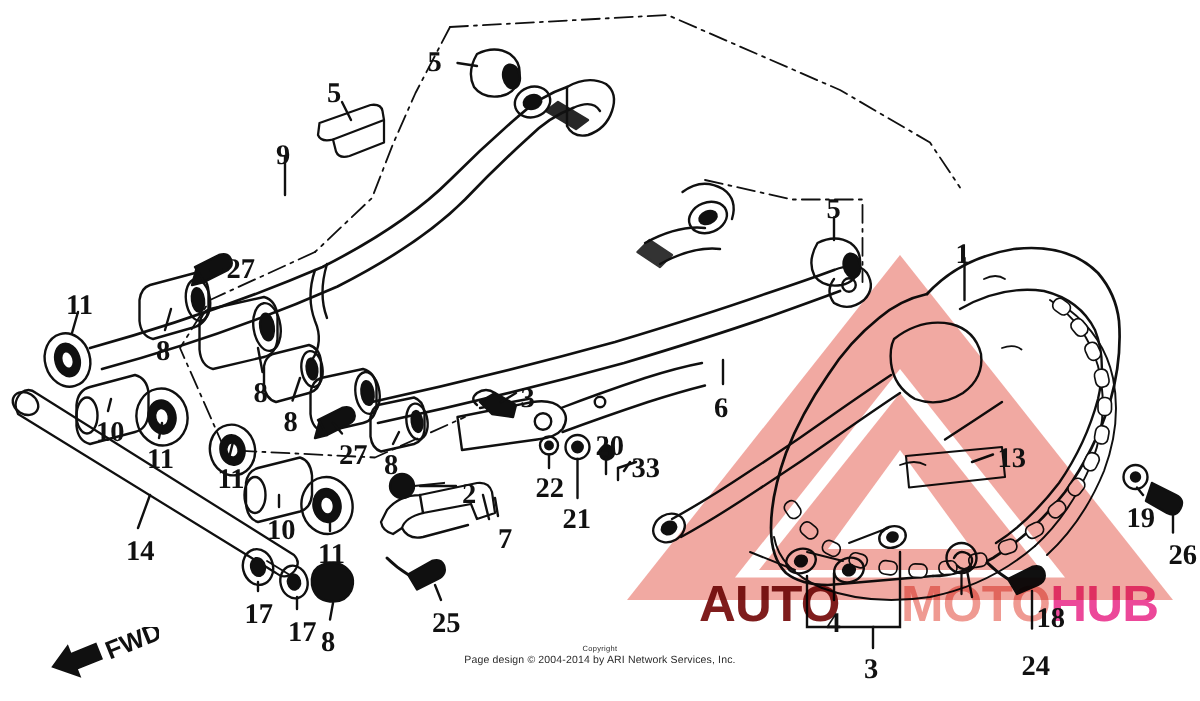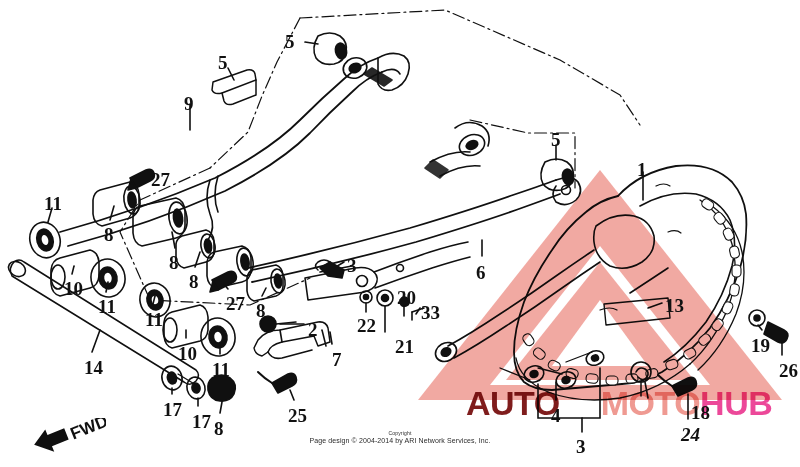--- a/index.html
+++ b/index.html
@@ -348,34 +348,34 @@
       <div class="callout cnum" style="left: 64px; top: 279px;">10</div>
       <div class="callout cnum" style="left: 98px; top: 297px;">11</div>
       <div class="callout cnum" style="left: 226px; top: 294px;">27</div>
       <div class="callout cnum" style="left: 256px; top: 301px;">8</div>
       <div class="callout cnum" style="left: 397px; top: 288px; text-align: right;">20</div>
       <div class="callout cnum" style="left: 665px; top: 296px;">13</div>
       <div class="callout cnum" style="left: 421px; top: 303px;">33</div>
       <div class="callout cnum" style="left: 357px; top: 316px;">22</div>
       <div class="callout cnum" style="left: 145px; top: 310px;">11</div>
       <div class="callout cnum" style="left: 308px; top: 320px;">2</div>
-      <div class="callout cnum" style="left: 395px; top: 337px;">21</div>
+      <div class="callout cnum" style="left: 375px; top: 337px;">21</div>
       <div class="callout cnum" style="left: 751px; top: 336px;">19</div>
       <div class="callout cnum" style="left: 178px; top: 344px;">10</div>
       <div class="callout cnum" style="left: 212px; top: 360px;">11</div>
       <div class="callout cnum" style="left: 84px; top: 358px;">14</div>
       <div class="callout cnum" style="left: 332px; top: 350px;">7</div>
       <div class="callout cnum" style="left: 779px; top: 361px;">26</div>
       <div class="callout cnum" style="left: 288px; top: 406px; text-align: center;">25</div>
       <div class="callout cnum" style="left: 163px; top: 400px;">17</div>
       <div class="callout cnum" style="left: 192px; top: 412px;">17</div>
       <div class="callout cnum" style="left: 214px; top: 419px;">8</div>
       <div class="callout cnum" style="left: 551px; top: 406px;">4</div>
       <div class="callout cnum" style="left: 672px; top: 403px; margin-left: 19px;">18</div>
-      <div class="callout cnum" style="left: 681px; top: 425px; font-style: italic;">24</div>
+      <div class="callout cnum" style="left: 681px; top: 435px;">24</div>
       <div class="callout cnum" style="left: 576px; top: 437px;">3</div>
     </div>
 
   <div id="copyright">
     <div id="copy-line1">Copyright</div>
     <div id="copy-line2">Page design © 2004-2014 by ARI Network Services, Inc.</div>
   </div>
 
 </div>
 

